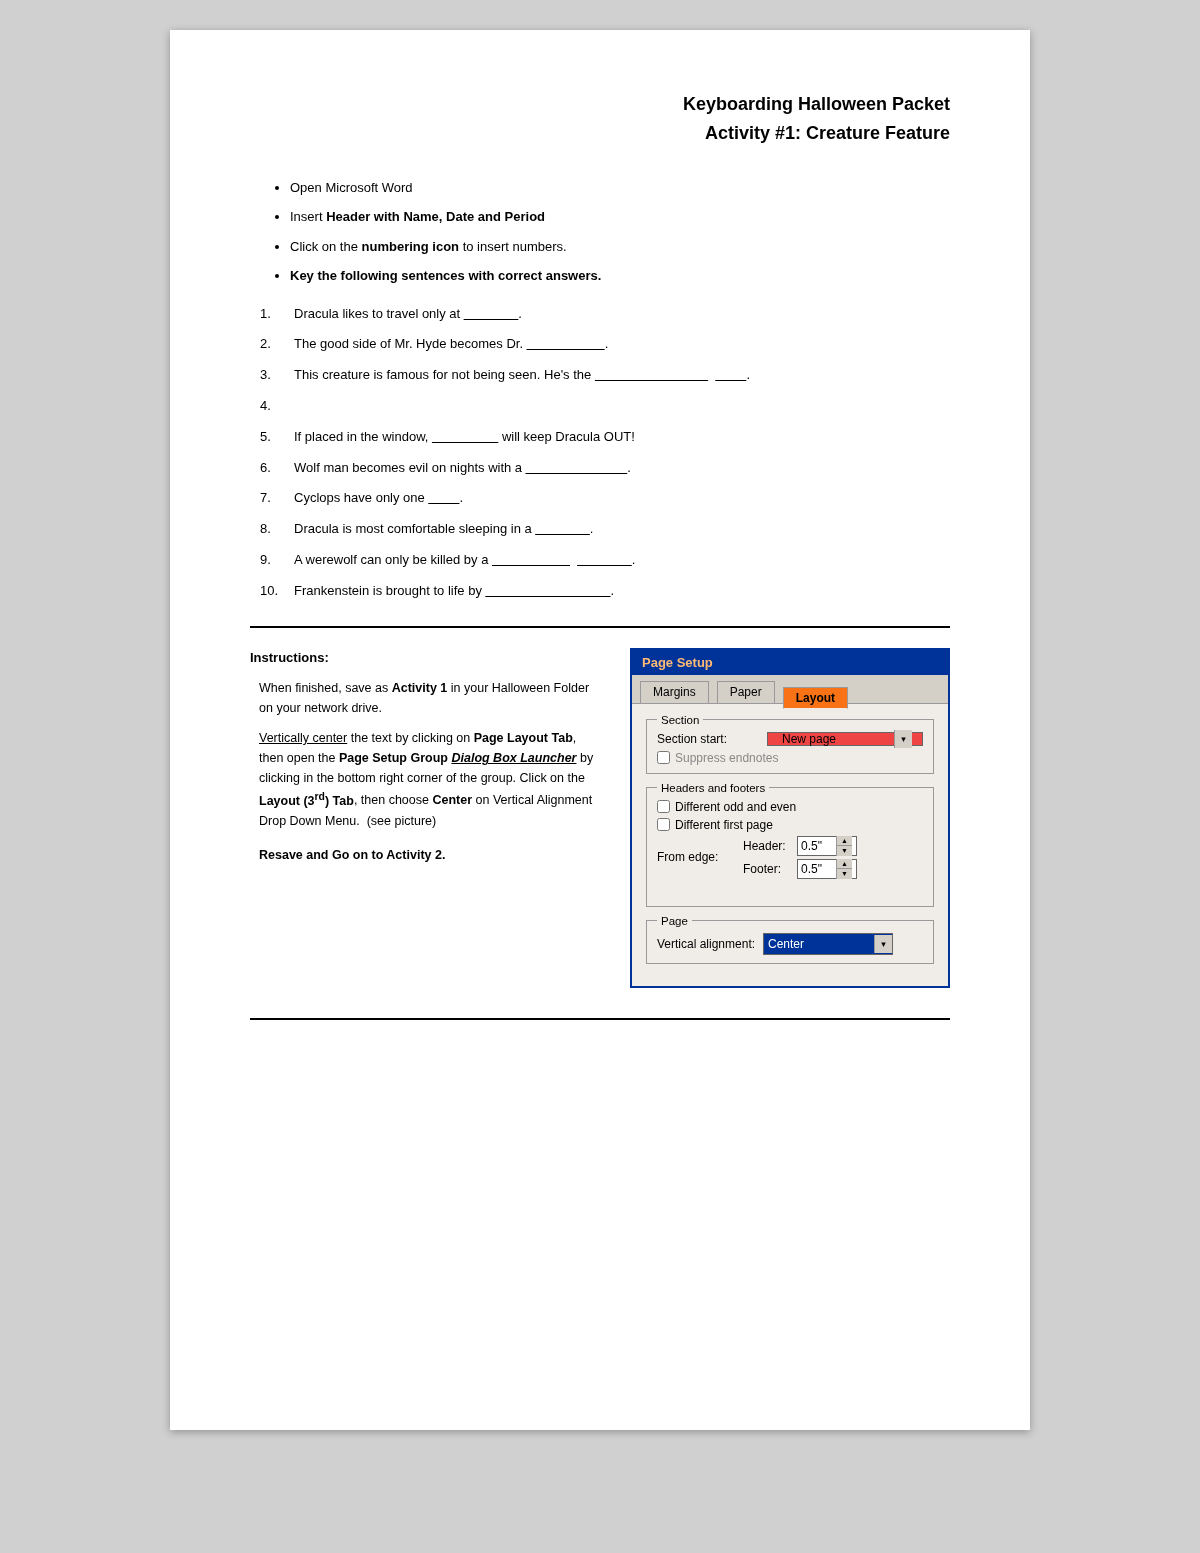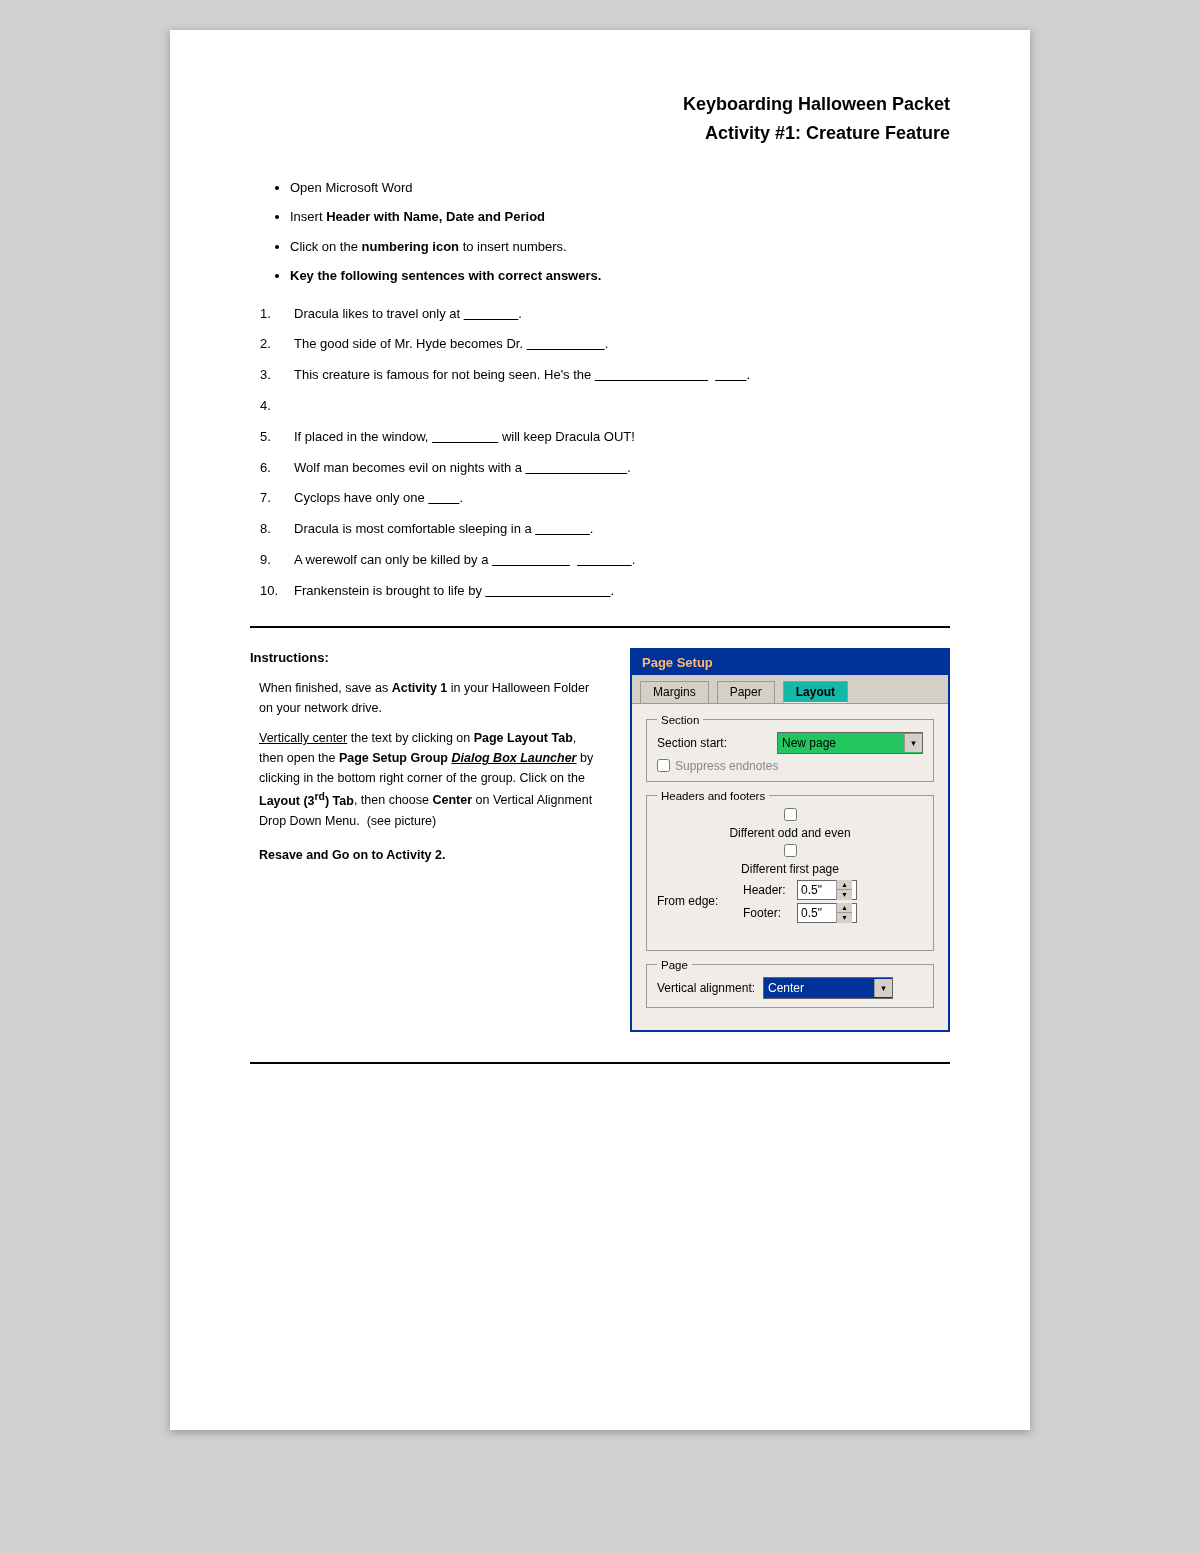--- a/index.html
+++ b/index.html
@@ -133,25 +133,25 @@
       font-size: 12px;
       font-family: Arial, sans-serif;
       padding: 3px 12px;
       border: 1px solid #999;
       background: #d4d0c8;
       cursor: pointer;
       border-bottom: none;
     }
 
     .dialog-tab.active {
-      background: #14b8a6;
+      background: #f97316;
       border-bottom: 1px solid #f0ede8;
       font-weight: bold;
       position: relative;
-      top: 0;
+      top: 6px;
     }
 
     .dialog-body {
       padding: 10px 14px 14px 14px;
       font-family: Arial, sans-serif;
       font-size: 12px;
     }
 
     .dialog-fieldset {
       border: 1px solid #999;
@@ -163,36 +163,36 @@
     .dialog-fieldset legend {
       font-size: 11.5px;
       font-family: Arial, sans-serif;
       padding: 0 4px;
     }
 
     .dialog-row {
       display: flex;
       align-items: center;
       margin-bottom: 5px;
-      gap: 20px;
+      gap: 10px;
     }
 
     .dialog-row label {
       font-size: 12px;
       min-width: 100px;
     }
 
     .dialog-row .select-box {
       flex: 1;
       display: flex;
       align-items: center;
       border: 1px solid #666;
-      background: #22c55e;
-      height: 22px;
-      padding: 0 4px;
+      background: #ef4444;
+      height: 14px;
+      padding: 0 14px;
       font-size: 12px;
       position: relative;
     }
 
     .dialog-row .select-box span {
       flex: 1;
       font-size: 12px;
     }
 
     .dialog-row .select-box .dropdown-arrow {
@@ -207,21 +207,20 @@
       margin: -1px -4px -1px 0;
       cursor: pointer;
     }
 
     .checkbox-row {
       display: flex;
       align-items: center;
       gap: 5px;
       margin-bottom: 4px;
       font-size: 12px;
-      flex-direction: column;
     }
 
     .checkbox-row input[type="checkbox"] {
       width: 13px;
       height: 13px;
     }
 
     .from-edge-row {
       display: flex;
       align-items: center;

